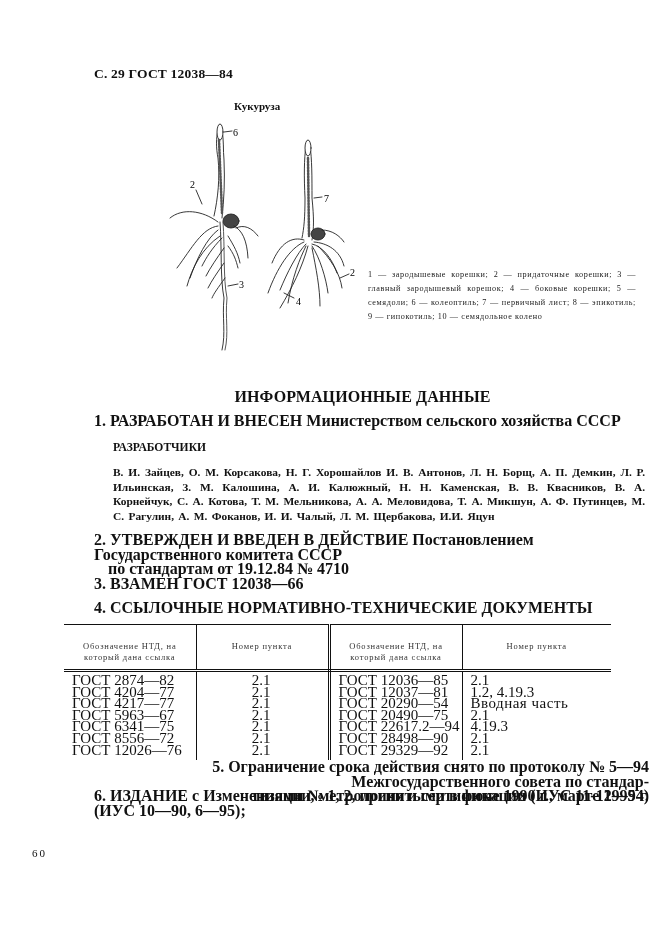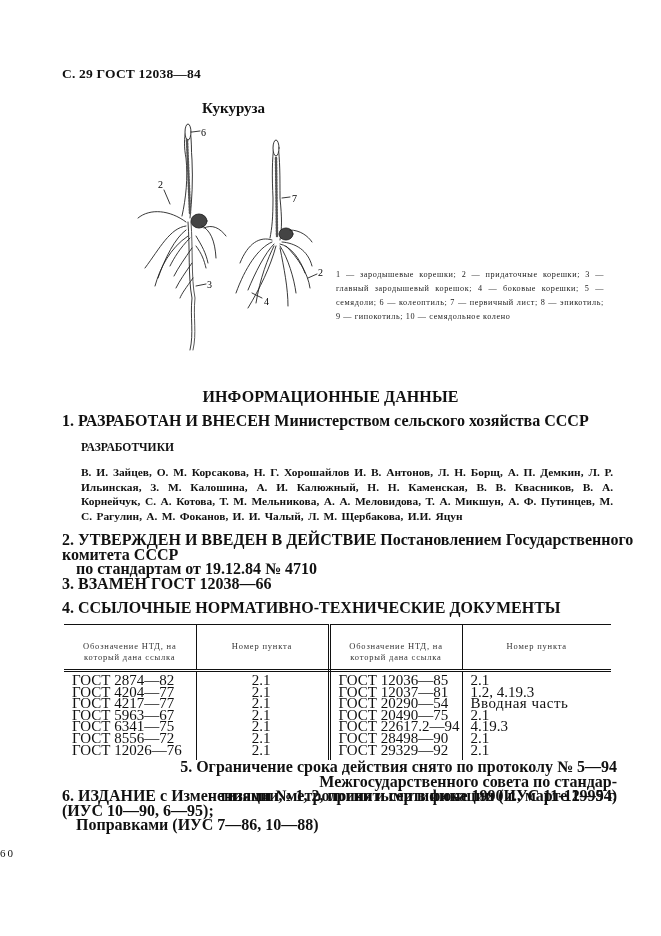--- a/index.html
+++ b/index.html
@@ -1,23 +1,23 @@
 <!DOCTYPE html>
 <html><head>
 <meta charset="utf-8">
 <style>
   html, body { margin: 0; padding: 0; background: #ffffff; }
   body {
     width: 661px; height: 936px; position: relative; overflow: hidden;
     font-family: "Liberation Serif", "DejaVu Serif", serif; color: #111;
   }
-  .abs { position: absolute; }
+  .abs { position: absolute; margin-left: 32px; }
   .b { font-weight: bold; }
   .page-header { left: 62px; top: 66px; font-size: 13.5px; font-weight: bold; letter-spacing: 0.2px; }
-  .fig-title { left: 202px; top: 100px; font-size: 15px; font-weight: bold; }
+  .fig-title { left: 202px; top: 100px; font-size: 11px; font-weight: bold; }
   .figure { left: 130px; top: 118px; width: 215px; height: 235px; }
   .caption {
     left: 336px; top: 268px; width: 268px; font-size: 8.2px; line-height: 14px;
     text-align: justify; letter-spacing: 0.6px; color: #222;
   }
   .section-title { left: 0; width: 661px; top: 388px; text-align: center; font-size: 16px; font-weight: bold; letter-spacing: 0.1px; }
   .item { font-size: 16px; line-height: 14.5px; }
   .item1 { left: 62px; top: 414px; }
   .devs-label { left: 81px; top: 441px; font-size: 11.6px; font-weight: bold; }
   .devs {
@@ -201,16 +201,15 @@
   </tbody>
 </table>
 
 <div class="abs item item5 b">
   <span>5. Ограничение срока действия снято по протоколу № 5—94 Межгосударственного совета по стандар-</span>
   <span class="cont">тизации, метрологии и сертификации (ИУС 11-12—94)</span>
 </div>
 
 <div class="abs item item6 b">
   <span>6. ИЗДАНИЕ с Изменениями № 1, 2, принятыми в июне 1990 г., марте 1995 г. (ИУС 10—90, 6—95);</span>
-  <span class="cont">Поправками (ИУС 7—86, 10—88)</span>
 </div>
 
 <div class="abs page-num">60</div>
 
 </body></html>

